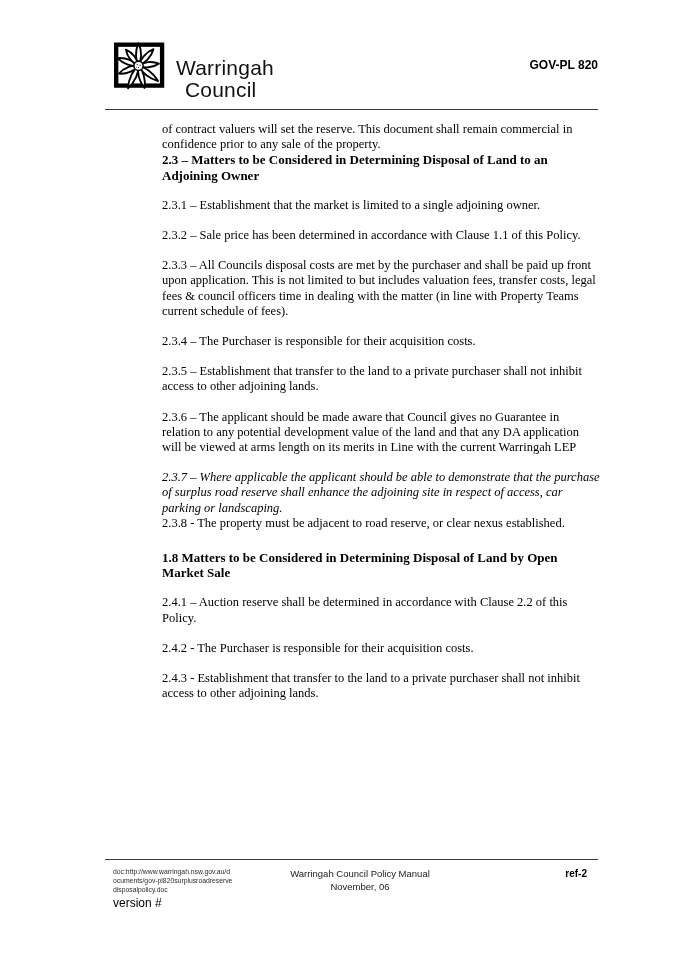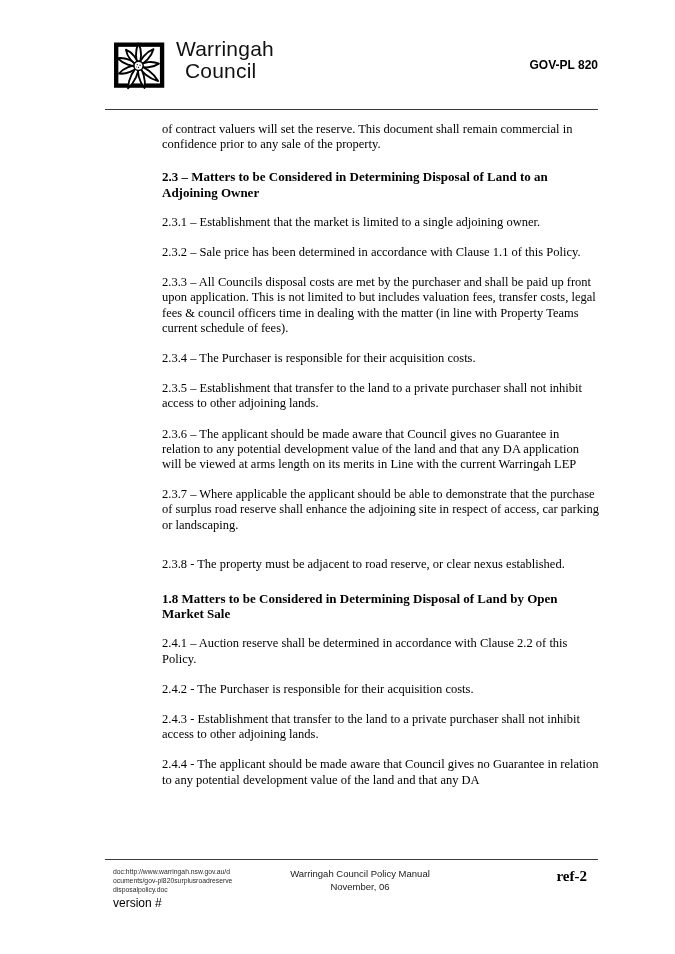--- a/index.html
+++ b/index.html
@@ -12,40 +12,40 @@
     color:#000;
     overflow:hidden;
   }
   
   .logo{position:absolute;left:110px;top:37px;display:flex;align-items:flex-start;}
   .logo-icon{display:block;width:62px;height:60px;}
   .logo-text{
     font-family:"Liberation Sans", sans-serif;
     font-size:21px;line-height:22px;
     letter-spacing:0.2px;
-    margin-left:4px;margin-top:1px;
+    margin-left:4px;margin-top:20px;
     color:#111;
   }
   .logo-text .l2{padding-left:9px;display:block;}
   .doc-code{
     position:absolute;top:58px;right:77px;
     font-family:"Liberation Sans", sans-serif;
     font-weight:bold;font-size:12px;color:#000;
   }
   .header-rule{
     position:absolute;left:105px;top:109px;width:493px;height:0;
     border:none;border-top:1.4px solid #3a3a3a;margin:0;
   }
   
   .body-block{
     position:absolute;left:162px;top:122px;width:438px;
     font-size:12.5px;line-height:15.2px;
   }
   .body-block p{margin:0 0 15px 0;}
-  .body-block p.tight{margin-bottom:24px;}
+  .body-block p.tight{margin-bottom:0;font-style:italic;}
   .body-block h2{
     font-size:13px;line-height:15.2px;font-weight:bold;
     margin:19px 0 15px 0;
   }
   
   .footer-rule{
     position:absolute;left:105px;top:859px;width:493px;height:0;
     border:none;border-top:1.4px solid #3a3a3a;margin:0;
   }
   .footer-doc{
@@ -59,22 +59,22 @@
     font-size:12px;color:#000;margin-top:2px;word-break:normal;
   }
   .footer-center{
     position:absolute;left:105px;top:868px;width:510px;
     text-align:center;
     font-family:"Liberation Sans", sans-serif;
     font-size:9.5px;line-height:1.35;color:#1a1a1a;
   }
   .footer-ref{
     position:absolute;top:868px;right:88px;
-    font-family:Liberation Serif, serif;
-    font-weight:bold;font-size:15px;color:#000;
+    font-family:Liberation Sans, sans-serif;
+    font-weight:bold;font-size:10px;color:#000;
   }
 </style>
 </head>
 <body>
 
 <div class="page">
 
   <div class="logo">
     <span class="logo-icon">
       <svg viewBox="0 0 100 96" width="62" height="60" style="overflow:visible">
@@ -100,37 +100,36 @@
     <span class="logo-text">
       <span class="l1">Warringah</span>
       <span class="l2">Council</span>
     </span>
   </div>
 
   <div class="doc-code">GOV-PL 820</div>
   <hr class="header-rule">
 
   <div class="body-block">
-    <p style="margin-bottom:17px;">of contract valuers will set the reserve. This document shall remain commercial in confidence prior to any sale of the property.</p>
+    <p style="margin-bottom:0;">of contract valuers will set the reserve. This document shall remain commercial in confidence prior to any sale of the property.</p>
 
     <h2 style="margin-top:0;">2.3 – Matters to be Considered in Determining Disposal of Land to an Adjoining Owner</h2>
     <p>2.3.1 – Establishment that the market is limited to a single adjoining owner.</p>
     <p>2.3.2 – Sale price has been determined in accordance with Clause 1.1 of this Policy.</p>
     <p>2.3.3 – All Councils disposal costs are met by the purchaser and shall be paid up front upon application. This is not limited to but includes valuation fees, transfer costs, legal fees &amp; council officers time in dealing with the matter (in line with Property Teams current schedule of fees).</p>
     <p>2.3.4 – The Purchaser is responsible for their acquisition costs.</p>
     <p>2.3.5 – Establishment that transfer to the land to a private purchaser shall not inhibit access to other adjoining lands.</p>
     <p>2.3.6 – The applicant should be made aware that Council gives no Guarantee in relation to any potential development value of the land and that any DA application will be viewed at arms length on its merits in Line with the current Warringah LEP</p>
     <p class="tight">2.3.7 – Where applicable the applicant should be able to demonstrate that the purchase of surplus road reserve shall enhance the adjoining site in respect of access, car parking or landscaping.</p>
     <p>2.3.8 - The property must be adjacent to road reserve, or clear nexus established.</p>
 
     <h2>1.8 Matters to be Considered in Determining  Disposal of Land by Open Market Sale</h2>
     <p>2.4.1 – Auction reserve shall be determined in accordance with Clause 2.2 of this Policy.</p>
     <p>2.4.2 - The Purchaser is responsible for their acquisition costs.</p>
     <p>2.4.3 - Establishment that transfer to the land to a private purchaser shall not inhibit access to other adjoining lands.</p>
-    <p>2.4.4 - The applicant should be made aware that Council gives no Guarantee in relation to any potential development value of the land and that any DA</p>
   </div>
 
   <hr class="footer-rule">
 
   <div class="footer-doc">
     <div>doc:http://www.warringah.nsw.gov.au/documents/gov-pl820surplusroadreservedisposalpolicy.doc</div>
     <div class="footer-version">version #</div>
   </div>
 
   <div class="footer-center">

